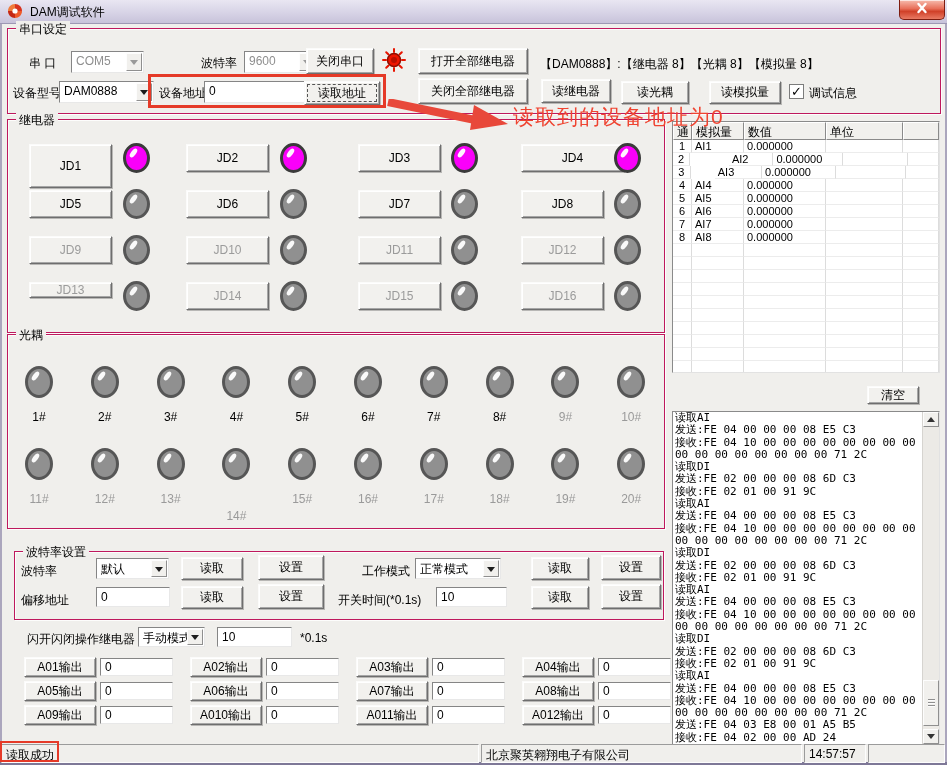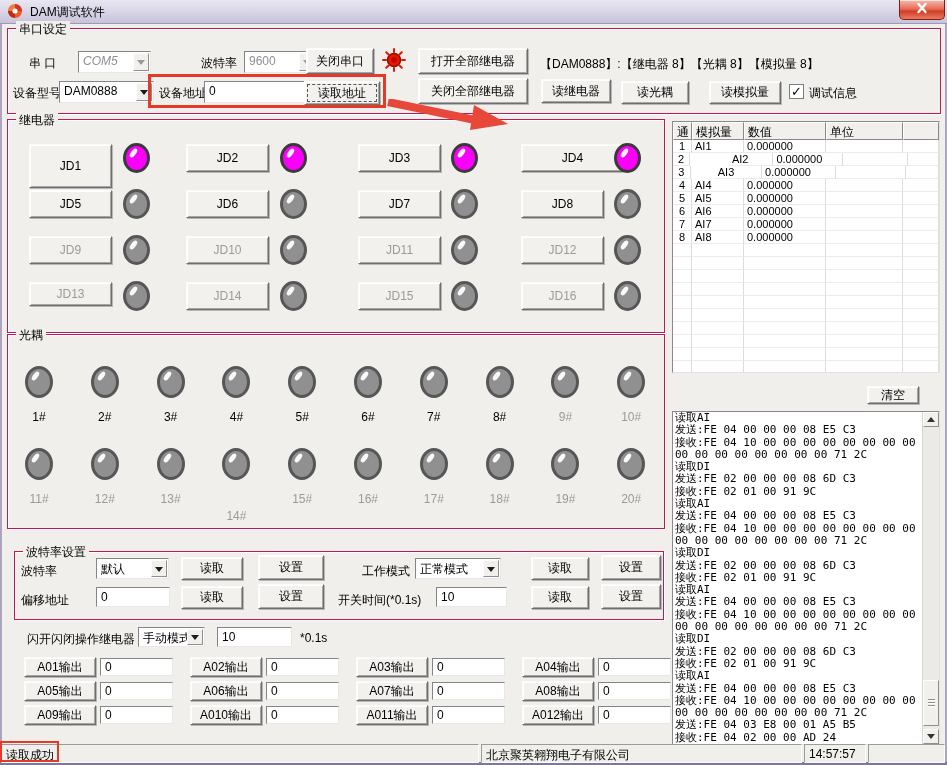--- a/index.html
+++ b/index.html
@@ -119,21 +119,21 @@
             <path d="M3.5 2 L10.5 10 M10.5 2 L3.5 10" stroke="#ffffff" stroke-width="2.4" stroke-linecap="round"></path>
           </svg>
       </span>
     </div>
   </div>
 
   <div class="group" style="left:7px;top:28px;width:932px;height:84px;">
     <span class="group-label">串口设定</span>
 
     <span class="lbl" style="left:21px;top:26px;">串  口</span>
-    <div class="combo disabled" style="left:70px;top:22px;width:73px;height:22px;font-style:italic;">
+    <div class="combo disabled" style="left:63px;top:22px;width:73px;height:22px;">
       <span>COM5</span>
       <span class="arrow">
           <i class="tri-down"></i>
         </span>
     </div>
 
     <span class="lbl" style="left:193px;top:26px;">波特率</span>
     <div class="combo disabled" style="left:236px;top:22px;width:73px;height:22px;">
       <span>9600</span>
       <span class="arrow">
@@ -186,20 +186,21 @@
     <span class="lbl" style="left:801px;top:56px;">调试信息</span>
   </div>
 
   <div class="red-frame" style="left:148px;top:74px;width:238px;height:34px;"></div>
   <span class="anno-arrow">
     <svg width="124" height="33" viewBox="0 0 124 33">
       <line x1="2" y1="3" x2="94" y2="22" stroke="#e8483a" stroke-width="8"></line>
       <polygon points="88,6 122,25 84,31" fill="#e8483a"></polygon>
     </svg>
   </span>
+  <span class="anno-text">读取到的设备地址为0</span>
 
   <div class="group" style="left:7px;top:119px;width:656px;height:212px;">
     <span class="group-label">继电器</span>
     <div id="relay-grid">
         <div class="btn" style="position: absolute; left: 21px; top: 24px; width: 83px; height: 44px;">JD1</div>
         <div class="led on" style="left: 115px; top: 23px; width: 27px; height: 30px;"></div>
         <div class="btn" style="position: absolute; left: 178px; top: 24px; width: 83px; height: 28px;">JD2</div>
         <div class="led on" style="left: 272px; top: 23px; width: 27px; height: 30px;"></div>
         <div class="btn" style="position: absolute; left: 350px; top: 24px; width: 83px; height: 28px;">JD3</div>
         <div class="led on" style="left: 443px; top: 23px; width: 27px; height: 30px;"></div>
@@ -214,21 +215,21 @@
         <div class="btn" style="position: absolute; left: 513px; top: 70px; width: 83px; height: 28px;">JD8</div>
         <div class="led off" style="left: 606px; top: 69px; width: 27px; height: 30px;"></div>
         <div class="btn disabled" style="position: absolute; left: 21px; top: 116px; width: 83px; height: 28px;">JD9</div>
         <div class="led off" style="left: 115px; top: 115px; width: 27px; height: 30px;"></div>
         <div class="btn disabled" style="position: absolute; left: 178px; top: 116px; width: 83px; height: 28px;">JD10</div>
         <div class="led off" style="left: 272px; top: 115px; width: 27px; height: 30px;"></div>
         <div class="btn disabled" style="position: absolute; left: 350px; top: 116px; width: 83px; height: 28px;">JD11</div>
         <div class="led off" style="left: 443px; top: 115px; width: 27px; height: 30px;"></div>
         <div class="btn disabled" style="position: absolute; left: 513px; top: 116px; width: 83px; height: 28px;">JD12</div>
         <div class="led off" style="left: 606px; top: 115px; width: 27px; height: 30px;"></div>
-        <div class="btn disabled" style="position: absolute; left: 21px; top: 162px; width: 83px; height: 24px;">JD13</div>
+        <div class="btn disabled" style="position: absolute; left: 21px; top: 162px; width: 83px; height: 16px;">JD13</div>
         <div class="led off" style="left: 115px; top: 161px; width: 27px; height: 30px;"></div>
         <div class="btn disabled" style="position: absolute; left: 178px; top: 162px; width: 83px; height: 28px;">JD14</div>
         <div class="led off" style="left: 272px; top: 161px; width: 27px; height: 30px;"></div>
         <div class="btn disabled" style="position: absolute; left: 350px; top: 162px; width: 83px; height: 28px;">JD15</div>
         <div class="led off" style="left: 443px; top: 161px; width: 27px; height: 30px;"></div>
         <div class="btn disabled" style="position: absolute; left: 513px; top: 162px; width: 83px; height: 28px;">JD16</div>
         <div class="led off" style="left: 606px; top: 161px; width: 27px; height: 30px;"></div>
       </div>
   </div>
 

